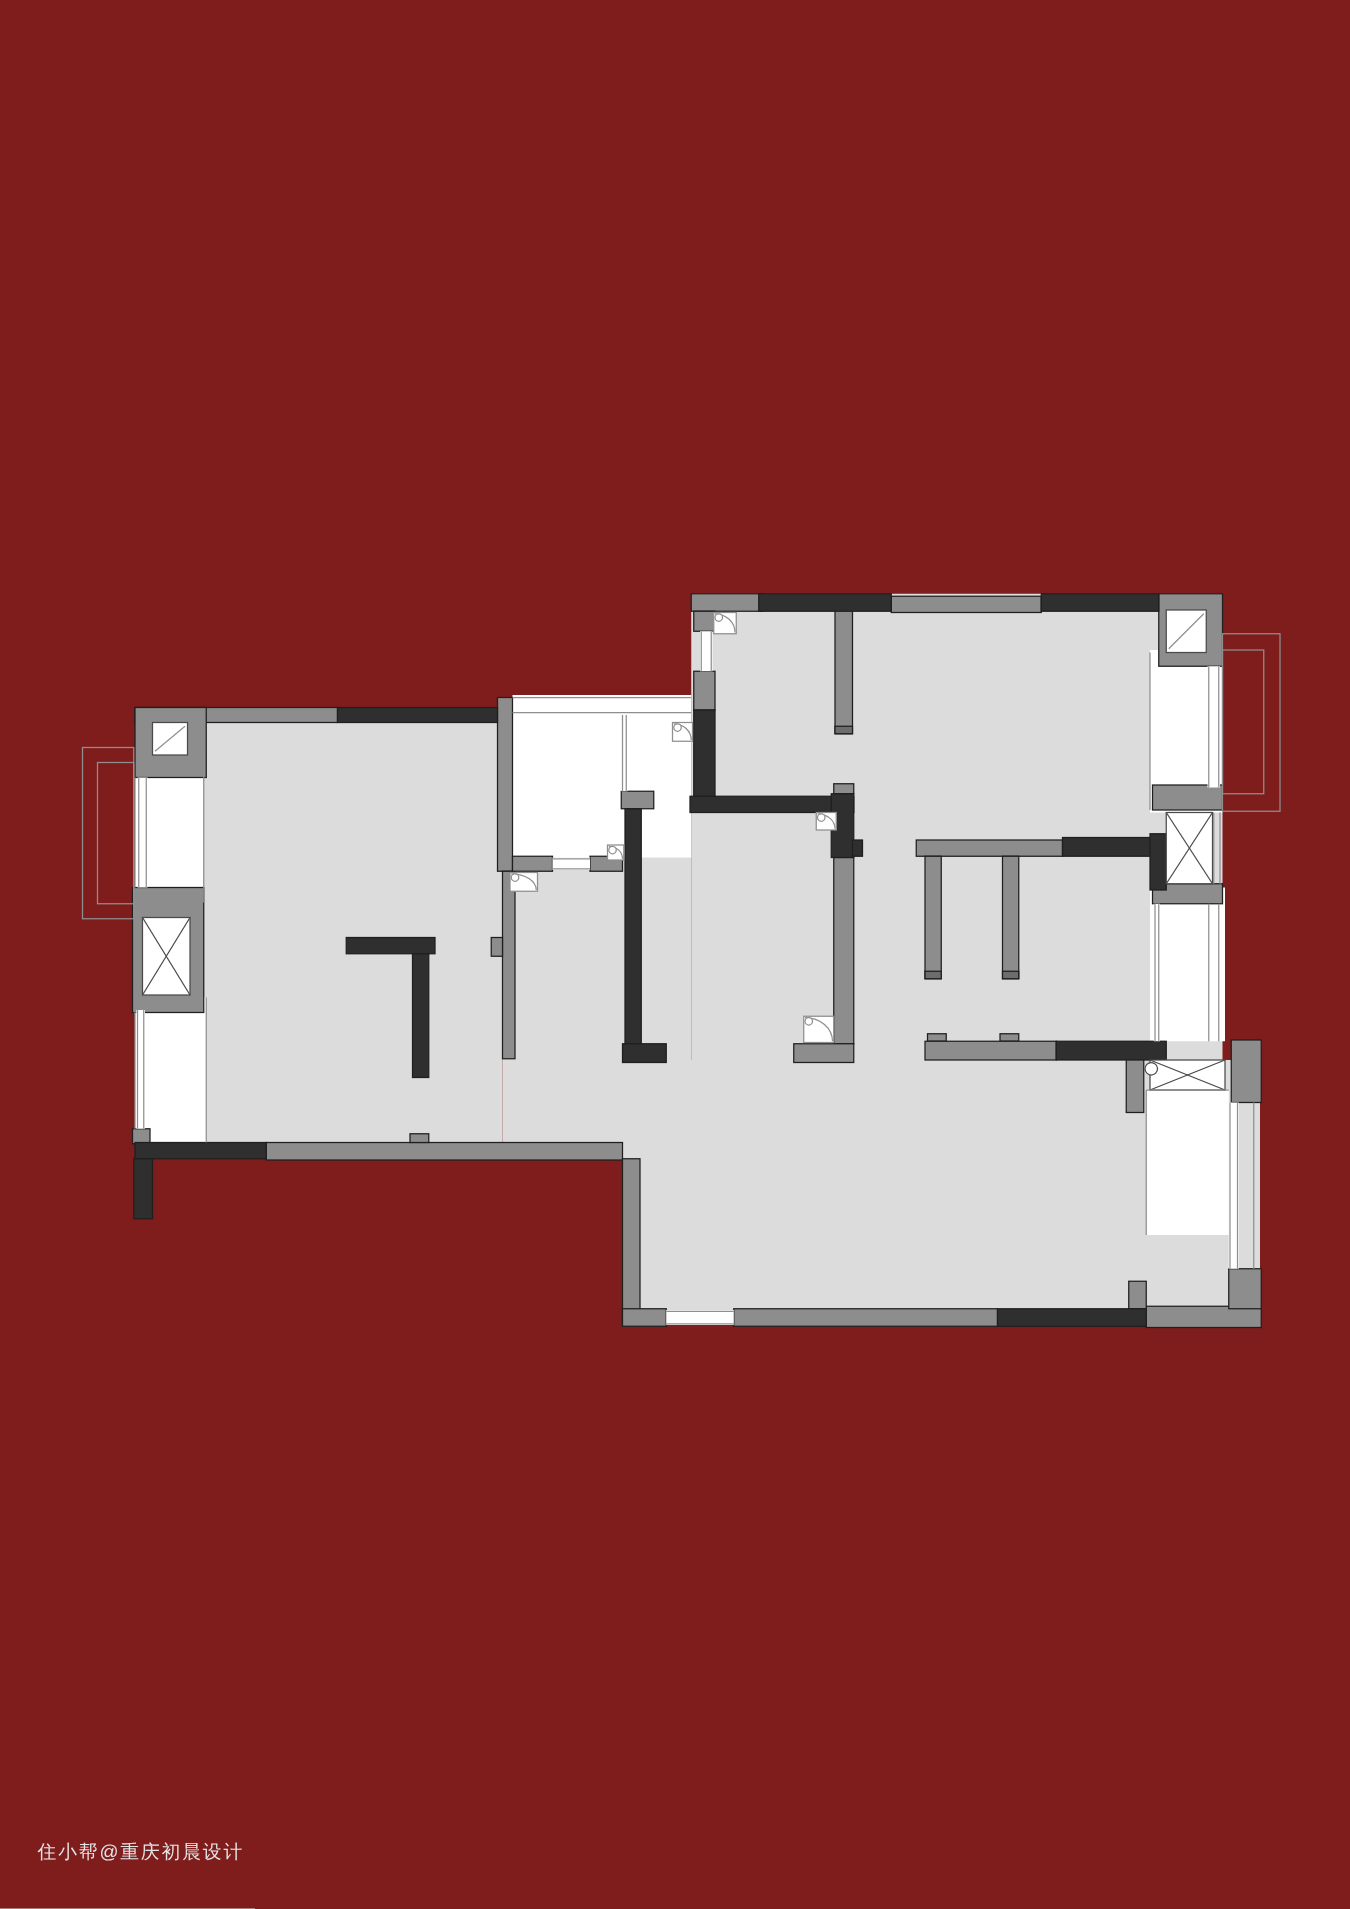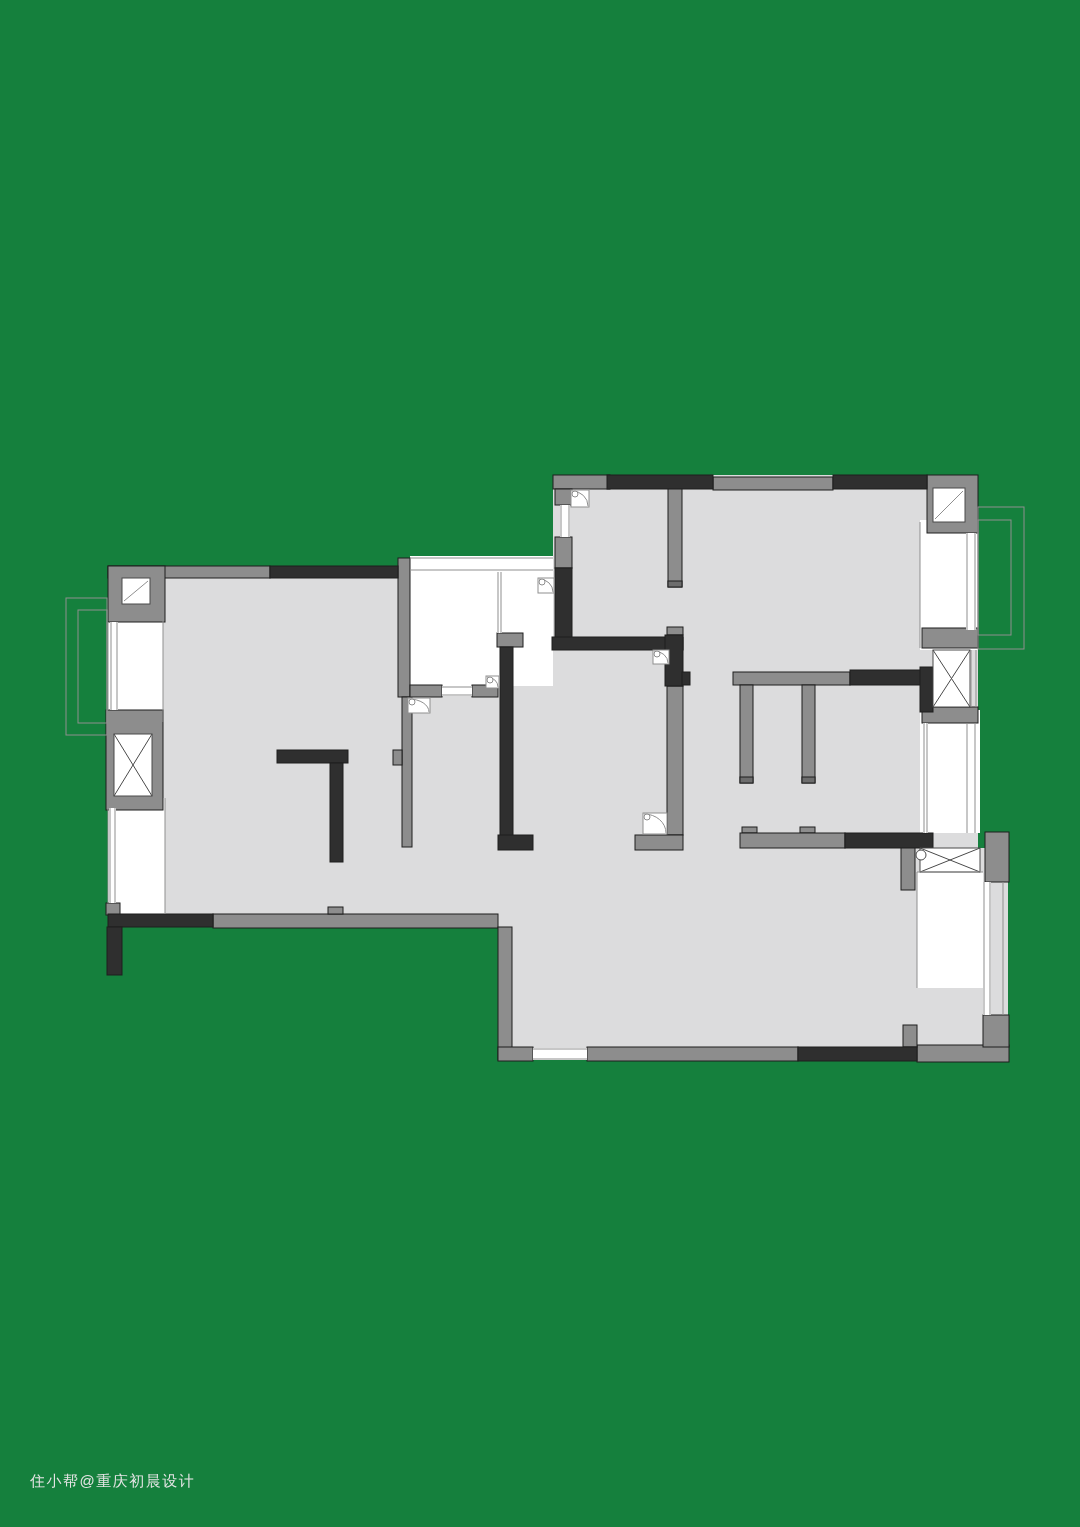--- a/index.html
+++ b/index.html
@@ -1,16 +1,16 @@
 <!DOCTYPE html>
 <html><head>
 <meta charset="utf-8">
 <style>
   html,body{margin:0;padding:0;background:#fff;}
-  .page{position:relative;width:1080px;height:1527px;background:#15803d;overflow:hidden;
+  .page{position:relative;width:1080px;height:1527px;background:#7f1d1d;overflow:hidden;
         font-family:"Liberation Sans", sans-serif;}
   .plan-svg{position:absolute;left:0;top:0;width:1080px;height:1527px;display:block;}
   .watermark{position:absolute;left:30px;top:1472px;font-size:15px;letter-spacing:1.5px;
              color:#e4e4e4;user-select:none;}
 </style>
 </head>
 <body>
 
 <div class="page">
   <svg class="plan-svg" viewBox="0 0 1080 1527" xmlns="http://www.w3.org/2000/svg">

